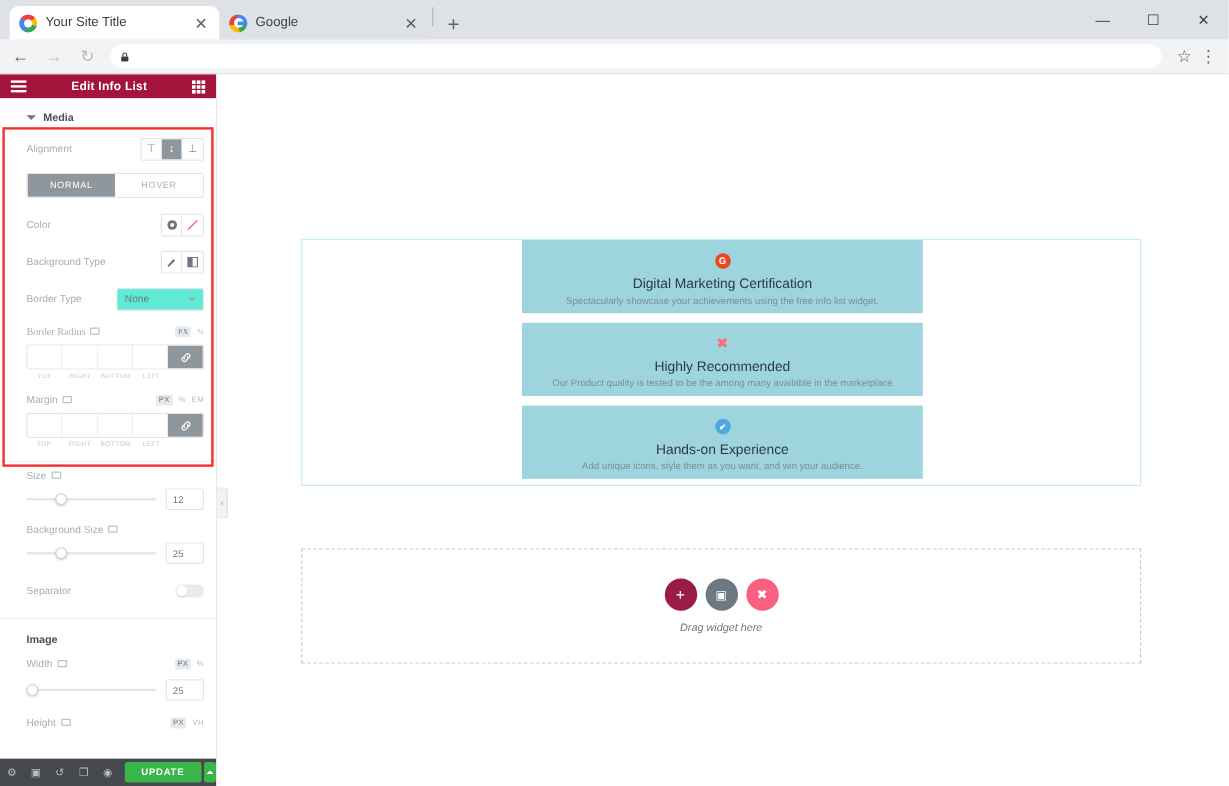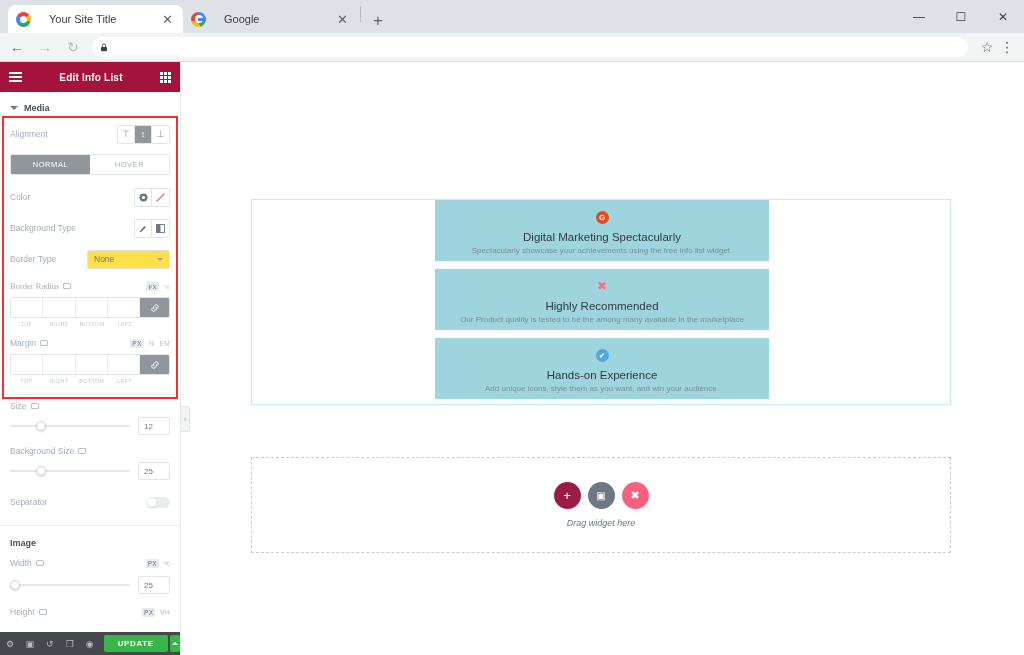--- a/index.html
+++ b/index.html
@@ -10,21 +10,21 @@
   }
 
   
   .browser { width: 1024px; height: 655px; position: relative; background:#fff; }
   .tabstrip {
     height: 33px; background: #dee1e6;
     display: flex; align-items: flex-end; padding-left: 8px;
   }
   .tab {
     height: 28px; width: 175px; display: flex; align-items: center;
-    border-radius: 8px 8px 0 0; padding: 0 8px; gap: 18px;
+    border-radius: 8px 8px 0 0; padding: 0 8px; gap: 7px;
     font-size: 11px; color: #3c4043; position: relative;
   }
   .tab.active { background: #ffffff; }
   .tab.inactive { background: #dee1e6; color:#3c4043; }
   .tab-title { flex: 1; white-space: nowrap; overflow: hidden; text-overflow: ellipsis; }
   .tab-close { font-size: 13px; color:#5f6368; line-height: 1; padding: 0 2px; cursor: default; }
   .tab-sep { width:1px; height:16px; background:#b6bbc1; align-self:center; margin:0 4px 5px 2px;}
   .newtab { font-size: 17px; color: #5f6368; margin: 0 0 4px 8px; line-height: 1; }
   .chrome-g {
     width: 15px; height: 15px; border-radius: 50%; flex: none; position: relative;
@@ -66,37 +66,37 @@
   
   .app { position:absolute; top:62px; left:0; right:0; bottom:0; background:#ffffff; }
 
   
   .panel {
     position:absolute; left:0; top:0; width:181px; bottom:0;
     background:#ffffff; border-right:1px solid #e6e9ec;
     display:flex; flex-direction:column;
   }
   .panel-header {
-    height:30px; background:#a4133c; color:#fff; display:flex; align-items:center;
+    height:20px; background:#a4133c; color:#fff; display:flex; align-items:center;
     justify-content:space-between; padding:0 9px; flex:none;
   }
   .panel-header .title { font-size:10px; font-weight:bold; letter-spacing:.2px; }
   .hamburger { display:flex; flex-direction:column; gap:2px; }
   .hamburger span { display:block; width:13px; height:2px; background:#fff; }
   .grid-icon { display:grid; grid-template-columns:repeat(3,3px); grid-template-rows:repeat(3,3px); gap:1px; }
   .grid-icon i { background:#fff; display:block; }
 
   .panel-body { flex:1; overflow:hidden; position:relative; background:#fff; }
 
   .hl-box {
     position:absolute; left:2px; top:24px; width:176px; height:283px;
     border:2px solid #f42f2f; pointer-events:none; z-index:5;
   }
 
-  .section { border-bottom:1px solid #eceef0; padding:6px 10px 10px 10px; }
+  .section { border-bottom:1px solid #eceef0; padding:6px 10px 10px 22px; }
   .section-title-row { display:flex; align-items:center; gap:6px; padding:5px 0 10px 0; }
   .caret { width:0;height:0;border-left:4px solid transparent;border-right:4px solid transparent;
            border-top:4px solid #6d7882; }
   .section-title { font-size:9px; font-weight:bold; color:#495157; }
   .section-label { font-size:9px; font-weight:bold; color:#495157; padding:6px 0 8px 0; }
 
   .ctrl-row { display:flex; align-items:center; justify-content:space-between; min-height:22px; margin-bottom:9px;text-align:center; }
   .ctrl-label { font-size:8.5px; color:#a4afb7; display:flex; align-items:center; gap:4px; }
   .device-ico { width:8px; height:6px; border:1px solid #b9c2c8; border-radius:1px; display:inline-block; }
 
@@ -109,21 +109,21 @@
   .btn-group .gbtn.active { background:#8f979d; color:#fff; }
 
   .tabs2 { display:flex; width:100%; border:1px solid #e2e5e8; border-radius:2px; overflow:hidden; margin-bottom:11px; }
   .tabs2 .t {
     flex:1; text-align:center; font-size:7.5px; letter-spacing:.6px; padding:5px 0;
     color:#a9b1b7; background:#fff;
   }
   .tabs2 .t.active { background:#8f979d; color:#ffffff; }
 
   .select {
-    width:83px; height:19px; border:1px solid #e2e5e8; border-radius:2px; background:#fde047;
+    width:73px; height:19px; border:1px solid #e2e5e8; border-radius:2px; background:#5eead4;
     display:flex; align-items:center; justify-content:space-between; padding:0 6px;
     font-size:8.5px; color:#6d7882;
   }
   .sel-caret { width:0;height:0;border-left:3px solid transparent;border-right:3px solid transparent;
                border-top:3px solid #9aa3a9; }
 
   .units { display:flex; align-items:center; gap:5px; }
   .unit { font-size:6.5px; color:#b3bbc1; letter-spacing:.3px; }
   .unit.active { color:#6d7882; background:#e8ebed; padding:1px 2px; border-radius:1px; }
 
@@ -487,21 +487,21 @@
 
     <div class="panel-handle">‹</div>
 
     <div class="canvas">
 
       <div class="section-box">
         <div class="info-list">
 
           <div class="info-item">
             <span class="ic-circle ico" style="background:#e8491d;">G</span>
-            <div class="info-title">Digital Marketing Spectacularly</div>
+            <div class="info-title">Digital Marketing Certification</div>
             <div class="info-desc">Spectacularly showcase your achievements using the free info list widget.</div>
           </div>
 
           <div class="info-item">
             <span class="ico" style="display:block;font-size:12px;color:#fb6d7c;line-height:13px;">✖</span>
             <div class="info-title">Highly Recommended</div>
             <div class="info-desc">Our Product quality is tested to be the among many available in the marketplace</div>
           </div>
 
           <div class="info-item">

